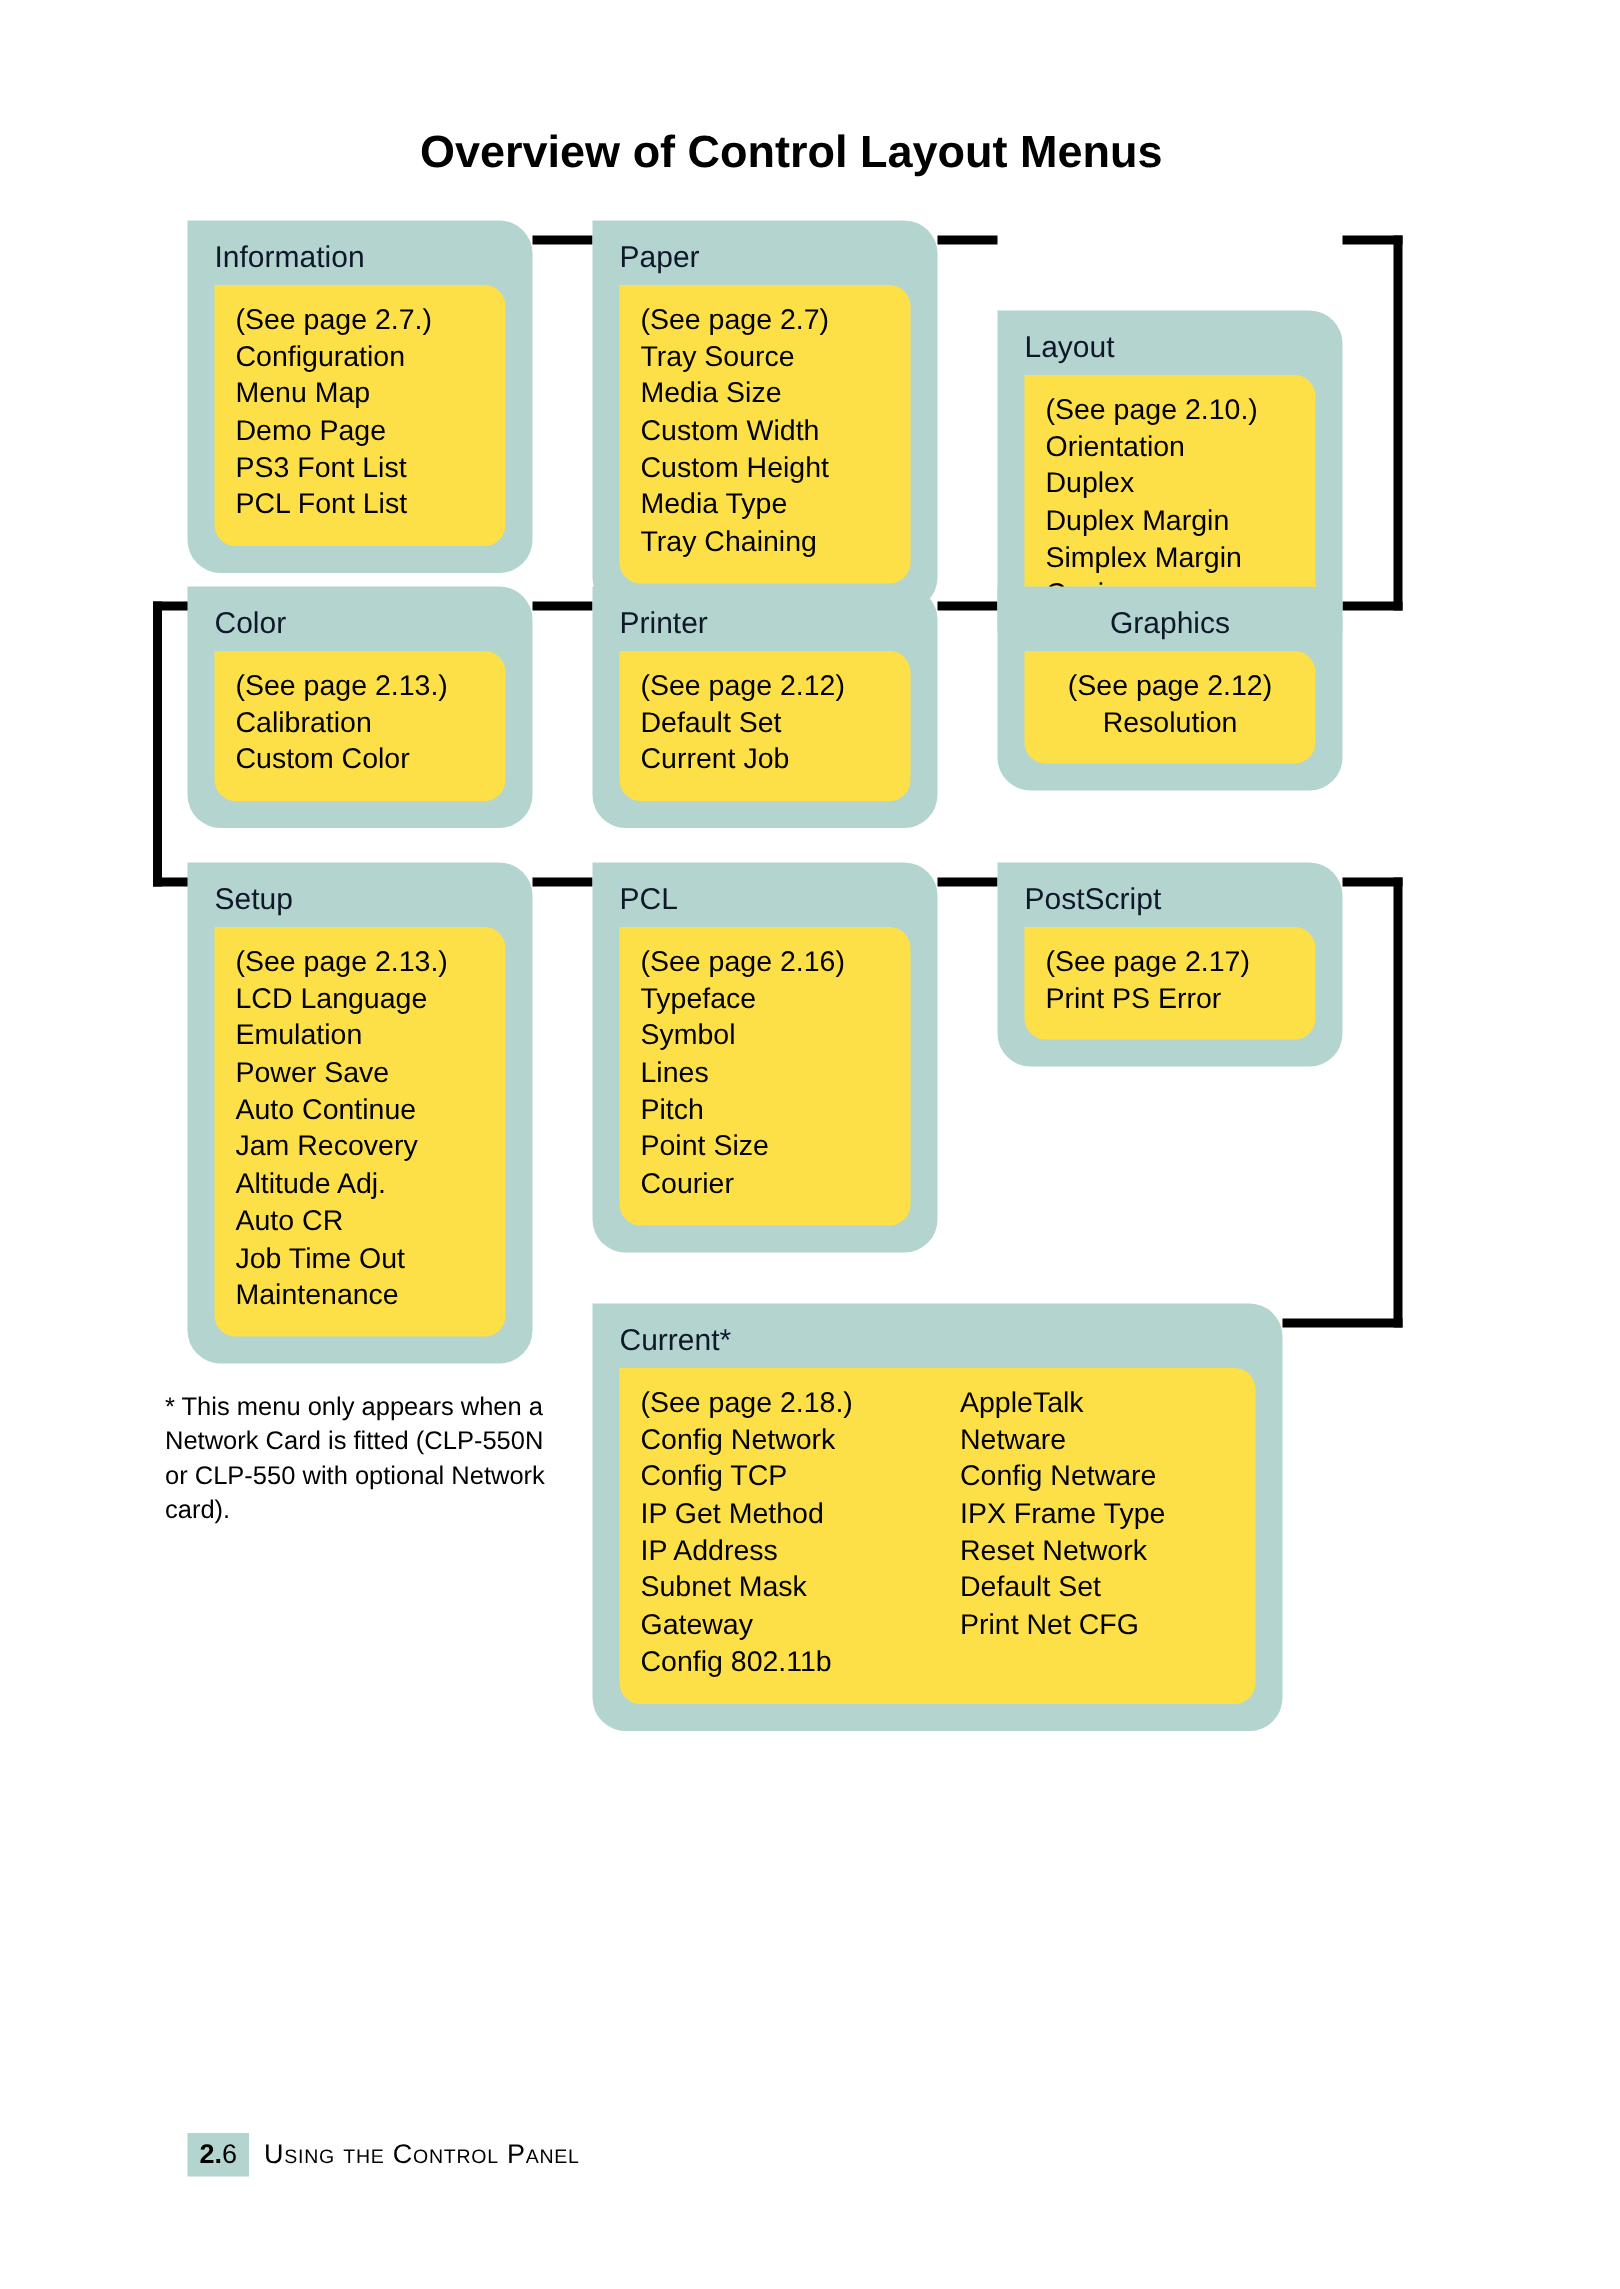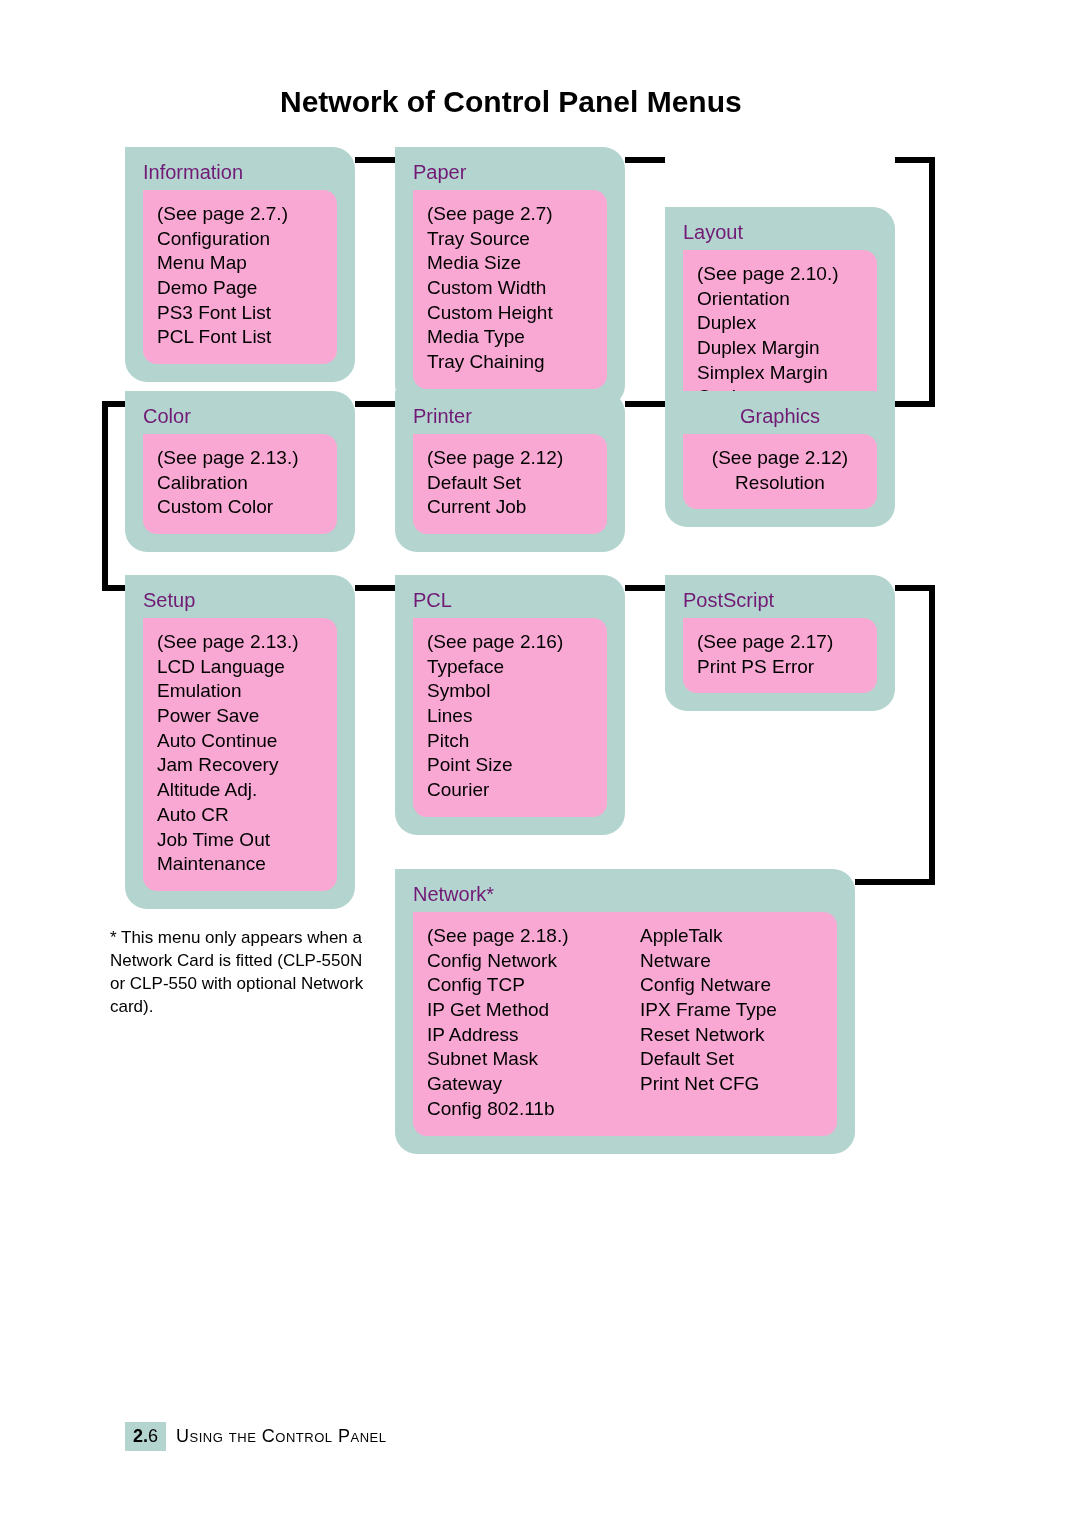--- a/index.html
+++ b/index.html
@@ -42,24 +42,24 @@
     position: absolute;
     background: #b4d4cf;
     border-radius: 0 22px 22px 22px;
     padding: 14px 18px 18px 18px;
   }
   .menu-card.wide { width: 460px; }
   .menu-card.narrow { width: 230px; }
   .menu-title {
     font-size: 20px;
     margin-bottom: 6px;
-    color: #701a75;
+    color: #0f172a;
   }
   .menu-body {
-    background: #f9a8d4;
+    background: #fde047;
     border-radius: 0 14px 14px 14px;
     padding: 12px 14px 14px 14px;
     font-size: 19px;
     line-height: 1.3;
     color: #000;
   }
   .menu-body.two-col {
     display: flex;
     gap: 30px;
   }
@@ -103,21 +103,21 @@
     font-size: 18px;
     font-variant: small-caps;
     letter-spacing: 0.5px;
   }
 </style>
 </head>
 <body>
 
 <div class="page">
 
-  <div class="heading">Network of Control Panel Menus</div>
+  <div class="heading">Overview of Control Layout Menus</div>
 
   <div class="diagram">
 
     <div class="h-conn" style="left:230px; top:10px; width:40px;"></div>
     <div class="h-conn" style="left:500px; top:10px; width:40px;"></div>
     <div class="h-conn" style="left:770px; top:10px; width:40px;"></div>
     <div class="v-conn" style="left:804px; top:10px; height:250px;"></div>
     <div class="h-conn" style="left:770px; top:254px; width:40px;"></div>
     <div class="h-conn" style="left:500px; top:254px; width:40px;"></div>
     <div class="h-conn" style="left:230px; top:254px; width:40px;"></div>
@@ -164,21 +164,21 @@
     <div class="menu-card narrow" style="left:270px; top:428px;">
       <div class="menu-title">PCL</div>
       <div class="menu-body">(See page 2.16)<br>Typeface<br>Symbol<br>Lines<br>Pitch<br>Point Size<br>Courier</div>
     </div>
     <div class="menu-card narrow" style="left:540px; top:428px;">
       <div class="menu-title">PostScript</div>
       <div class="menu-body">(See page 2.17)<br>Print PS Error</div>
     </div>
 
     <div class="menu-card wide" style="left:270px; top:722px;">
-      <div class="menu-title">Network*</div>
+      <div class="menu-title">Current*</div>
       <div class="menu-body two-col">
         <div class="col">(See page 2.18.)<br>Config Network<br>Config TCP<br>IP Get Method<br>IP Address<br>Subnet Mask<br>Gateway<br>Config 802.11b</div>
         <div class="col">AppleTalk<br>Netware<br>Config Netware<br>IPX Frame Type<br>Reset Network<br>Default Set<br>Print Net CFG</div>
       </div>
     </div>
 
     <div class="footnote" style="left:-15px; top:780px;">* This menu only appears when a Network Card is fitted (CLP-550N or CLP-550 with optional Network card).</div>
 
   </div>
 </div>

